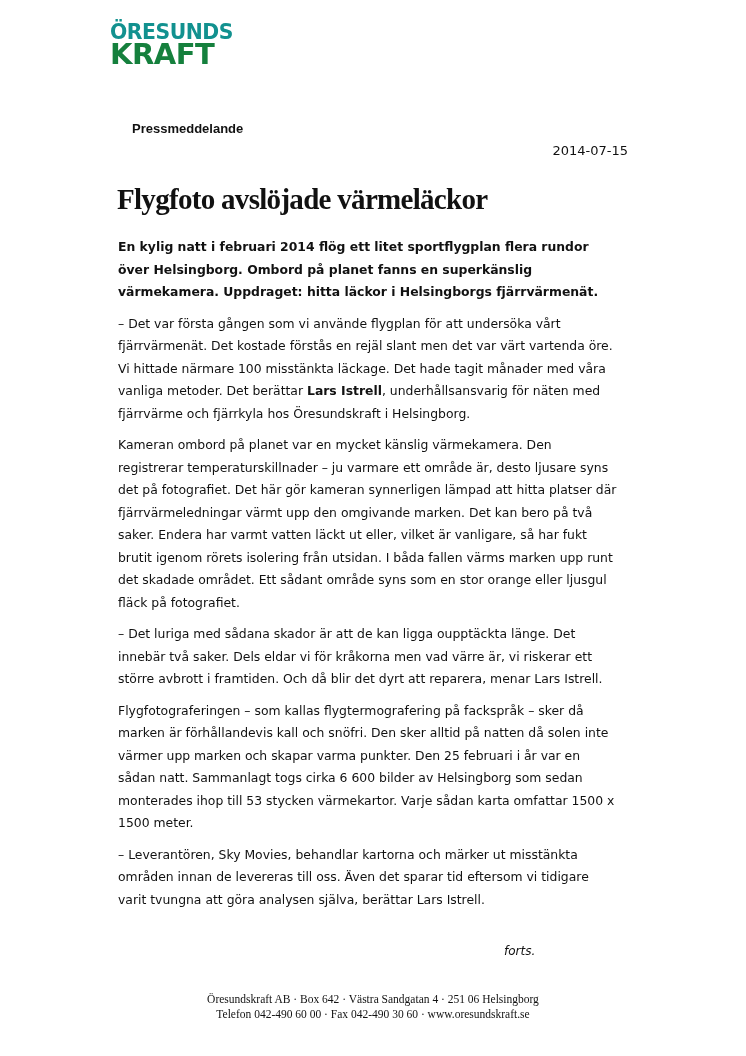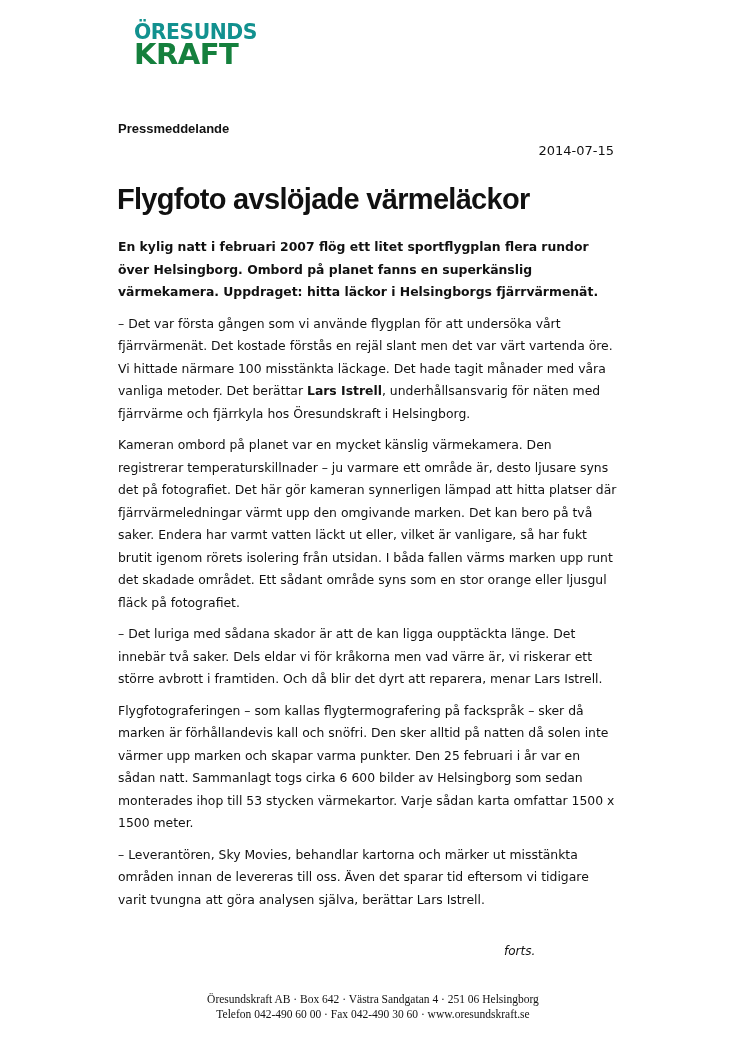--- a/index.html
+++ b/index.html
@@ -1,23 +1,23 @@
 <!DOCTYPE html>
 <html><head>
   <meta charset="utf-8">
   <style>
     html, body { margin: 0; padding: 0; background: #ffffff; }
     body { width: 746px; height: 1056px; position: relative; overflow: hidden; color: #111; }
-    .logo { position: absolute; left: 134px; top: 22px; width: 130px; line-height: 1; }
+    .logo { position: absolute; left: 110px; top: 22px; width: 130px; line-height: 1; }
     .logo-top { font-family: "DejaVu Sans", sans-serif; font-weight: bold; color: #12918f; font-size: 21px; letter-spacing: -0.5px; transform: scaleX(0.97); transform-origin: left; }
     .logo-bottom { font-family: "DejaVu Sans", sans-serif; font-weight: bold; color: #15803d; font-size: 29px; letter-spacing: -0.5px; margin-top: -3px; }
-    .meta-row { position: absolute; left: 118px; top: 121px; width: 498px; display: flex; justify-content: space-between; }
+    .meta-row { position: absolute; left: 132px; top: 121px; width: 498px; display: flex; justify-content: space-between; }
     .press-label { font-family: "Liberation Sans", sans-serif; font-weight: bold; font-size: 13px; }
     .date { font-family: "DejaVu Sans", sans-serif; font-size: 13px; margin-right: 2px; margin-top: 22px; }
-    .title { position: absolute; left: 117px; top: 183px; font-family: Liberation Sans, sans-serif; font-weight: bold; font-size: 29px; letter-spacing: -0.7px; margin: 0; text-align: center; }
+    .title { position: absolute; left: 117px; top: 183px; font-family: Liberation Serif, serif; font-weight: bold; font-size: 29px; letter-spacing: -0.7px; margin: 0; text-align: center; }
     .body { position: absolute; left: 118px; top: 236px; width: 500px; font-family: "DejaVu Sans", sans-serif; font-size: 12.4px; line-height: 22.5px; }
     .body p { margin: 0 0 9px 0; }
     .lead { font-weight: bold; }
     .forts { position: absolute; left: 504px; top: 944px; font-family: "DejaVu Sans", sans-serif; font-style: italic; font-size: 12px; }
     .footer { position: absolute; left: 0; width: 746px; top: 992px; text-align: center; font-family: "Liberation Serif", serif; font-size: 11.5px; line-height: 15px; }
   </style>
 </head>
 <body>
 
 <div class="logo">
@@ -26,21 +26,21 @@
 </div>
 
 <div class="meta-row">
   <span class="press-label">Pressmeddelande</span>
   <span class="date">2014-07-15</span>
 </div>
 
 <h1 class="title">Flygfoto avslöjade värmeläckor</h1>
 
 <div class="body">
-  <p class="lead">En kylig natt i februari 2007 flög ett litet sportflygplan flera rundor över Helsingborg. Ombord på planet fanns en superkänslig värmekamera. Uppdraget: hitta läckor i Helsingborgs fjärrvärmenät.</p>
+  <p class="lead">En kylig natt i februari 2014 flög ett litet sportflygplan flera rundor över Helsingborg. Ombord på planet fanns en superkänslig värmekamera. Uppdraget: hitta läckor i Helsingborgs fjärrvärmenät.</p>
   <p><span>– Det var första gången som vi använde flygplan för att undersöka vårt fjärrvärmenät. Det kostade förstås en rejäl slant men det var värt vartenda öre. Vi hittade närmare 100 misstänkta läckage. Det hade tagit månader med våra vanliga metoder. Det berättar </span><strong>Lars Istrell</strong><span>, underhållsansvarig för näten med fjärrvärme och fjärrkyla hos Öresundskraft i Helsingborg.</span></p>
   <p>Kameran ombord på planet var en mycket känslig värmekamera. Den registrerar temperaturskillnader – ju varmare ett område är, desto ljusare syns det på fotografiet. Det här gör kameran synnerligen lämpad att hitta platser där fjärrvärmeledningar värmt upp den omgivande marken. Det kan bero på två saker. Endera har varmt vatten läckt ut eller, vilket är vanligare, så har fukt brutit igenom rörets isolering från utsidan. I båda fallen värms marken upp runt det skadade området. Ett sådant område syns som en stor orange eller ljusgul fläck på fotografiet.</p>
   <p>– Det luriga med sådana skador är att de kan ligga oupptäckta länge. Det innebär två saker. Dels eldar vi för kråkorna men vad värre är, vi riskerar ett större avbrott i framtiden. Och då blir det dyrt att reparera, menar Lars Istrell.</p>
   <p>Flygfotograferingen – som kallas flygtermografering på fackspråk – sker då marken är förhållandevis kall och snöfri. Den sker alltid på natten då solen inte värmer upp marken och skapar varma punkter. Den 25 februari i år var en sådan natt. Sammanlagt togs cirka 6 600 bilder av Helsingborg som sedan monterades ihop till 53 stycken värmekartor. Varje sådan karta omfattar 1500 x 1500 meter.</p>
   <p>– Leverantören, Sky Movies, behandlar kartorna och märker ut misstänkta områden innan de levereras till oss. Även det sparar tid eftersom vi tidigare varit tvungna att göra analysen själva, berättar Lars Istrell.</p>
 </div>
 
 <div class="forts">forts.</div>
 
 <div class="footer">

